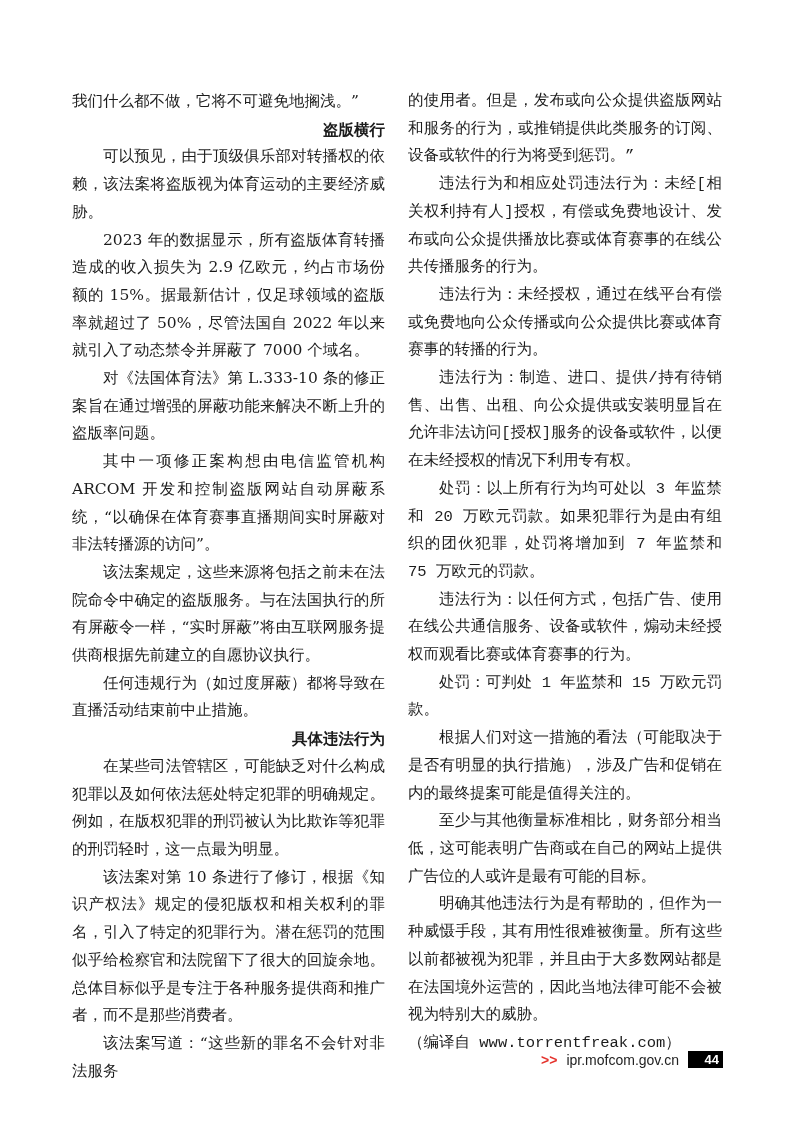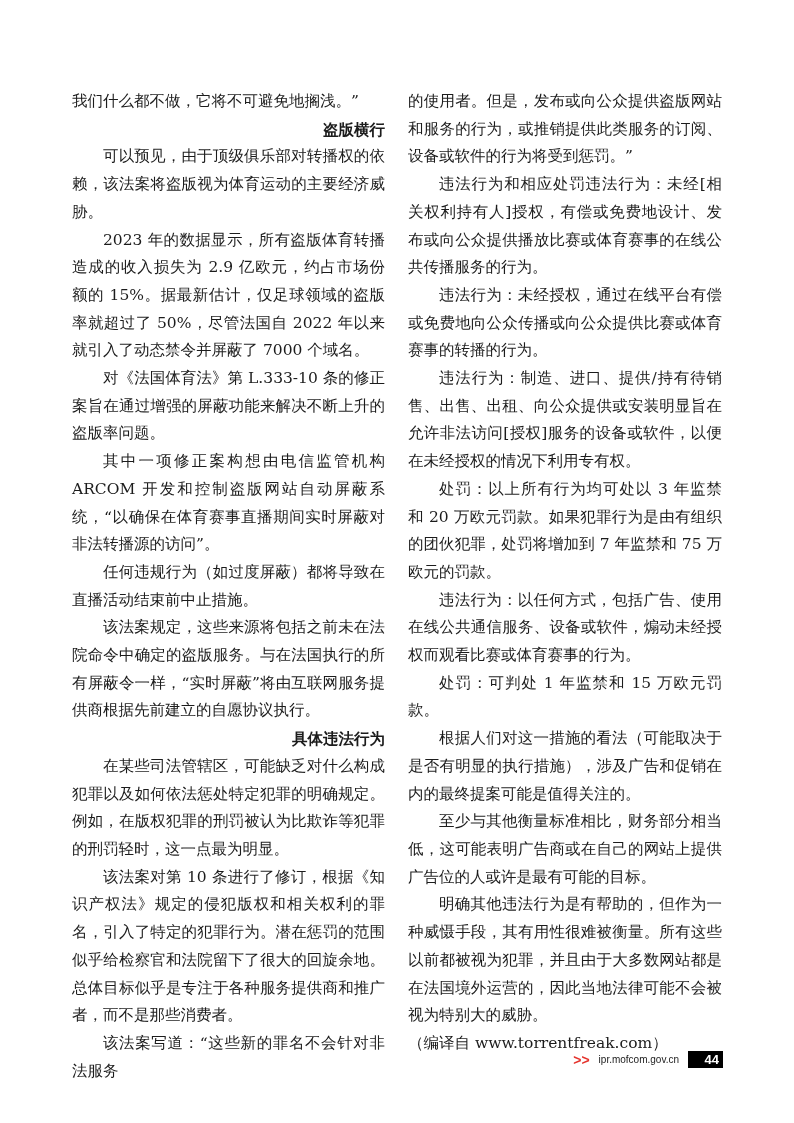--- a/index.html
+++ b/index.html
@@ -14,21 +14,21 @@
   }
   .col {
     position: absolute;
     top: 88px;
     width: 313px;
     font-size: 15.5px;
     line-height: 27.7px;
     text-align: justify;
   }
   .col-left  { left: 72px; }
-  .col-right { left: 408px; width: 314px; }
+  .col-right { left: 408px; width: 314px; font-family: Liberation Mono, monospace; }
   .col p { margin: 0; text-indent: 2em; }
   .col p.cont { text-indent: 0; }
   .col h3.heading {
     margin: 0;
     font-size: 15.5px;
     line-height: 27.7px;
     font-weight: bold;
     text-indent: 2em;
     text-align: right;
   }
@@ -47,21 +47,21 @@
   }
   .chevrons {
     color: var(--accent_red, #e5332d);
     font-weight: bold;
     font-size: 14px;
     letter-spacing: 0px;
     line-height: 1;
   }
   .site-url {
     color: #222222;
-    font-size: 10px;
+    font-size: 14px;
     line-height: 1;
   }
   .page-badge {
     display: inline-block;
     width: 35px;
     height: 17px;
     background: var(--badge_bg, #000000);
     color: #ffffff;
     font-size: 13px;
     font-weight: bold;
@@ -76,22 +76,22 @@
 
 <div class="page">
 
   <div class="col col-left">
     <p class="cont">我们什么都不做，它将不可避免地搁浅。”</p>
     <h3 class="heading">盗版横行</h3>
     <p>可以预见，由于顶级俱乐部对转播权的依赖，该法案将盗版视为体育运动的主要经济威胁。</p>
     <p>2023 年的数据显示，所有盗版体育转播造成的收入损失为 2.9 亿欧元，约占市场份额的 15%。据最新估计，仅足球领域的盗版率就超过了 50%，尽管法国自 2022 年以来就引入了动态禁令并屏蔽了 7000 个域名。</p>
     <p>对《法国体育法》第 L.333-10 条的修正案旨在通过增强的屏蔽功能来解决不断上升的盗版率问题。</p>
     <p>其中一项修正案构想由电信监管机构 ARCOM 开发和控制盗版网站自动屏蔽系统，“以确保在体育赛事直播期间实时屏蔽对非法转播源的访问”。</p>
+    <p>该法案规定，这些来源将包括之前未在法院命令中确定的盗版服务。与在法国执行的所有屏蔽令一样，“实时屏蔽”将由互联网服务提供商根据先前建立的自愿协议执行。</p>
     <p>任何违规行为（如过度屏蔽）都将导致在直播活动结束前中止措施。</p>
-    <p>该法案规定，这些来源将包括之前未在法院命令中确定的盗版服务。与在法国执行的所有屏蔽令一样，“实时屏蔽”将由互联网服务提供商根据先前建立的自愿协议执行。</p>
     <h3 class="heading">具体违法行为</h3>
     <p>在某些司法管辖区，可能缺乏对什么构成犯罪以及如何依法惩处特定犯罪的明确规定。例如，在版权犯罪的刑罚被认为比欺诈等犯罪的刑罚轻时，这一点最为明显。</p>
     <p>该法案对第 10 条进行了修订，根据《知识产权法》规定的侵犯版权和相关权利的罪名，引入了特定的犯罪行为。潜在惩罚的范围似乎给检察官和法院留下了很大的回旋余地。总体目标似乎是专注于各种服务提供商和推广者，而不是那些消费者。</p>
     <p>该法案写道：“这些新的罪名不会针对非法服务</p>
   </div>
 
   <div class="col col-right">
     <p class="cont">的使用者。但是，发布或向公众提供盗版网站和服务的行为，或推销提供此类服务的订阅、设备或软件的行为将受到惩罚。”</p>
     <p>违法行为和相应处罚违法行为：未经[相关权利持有人]授权，有偿或免费地设计、发布或向公众提供播放比赛或体育赛事的在线公共传播服务的行为。</p>
     <p>违法行为：未经授权，通过在线平台有偿或免费地向公众传播或向公众提供比赛或体育赛事的转播的行为。</p>

